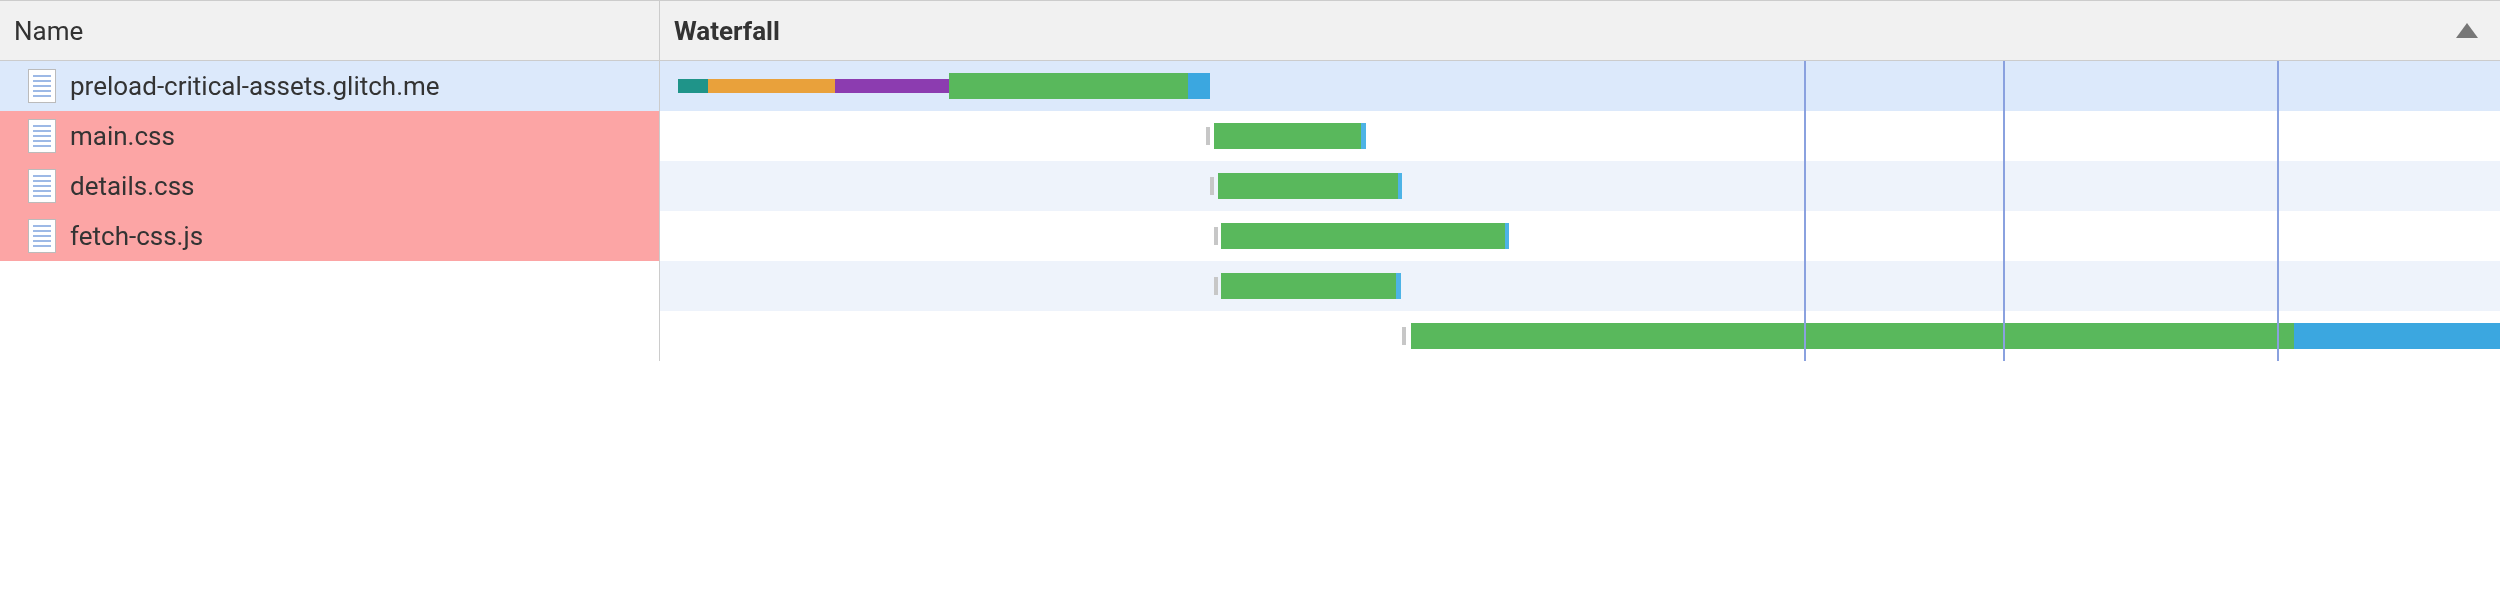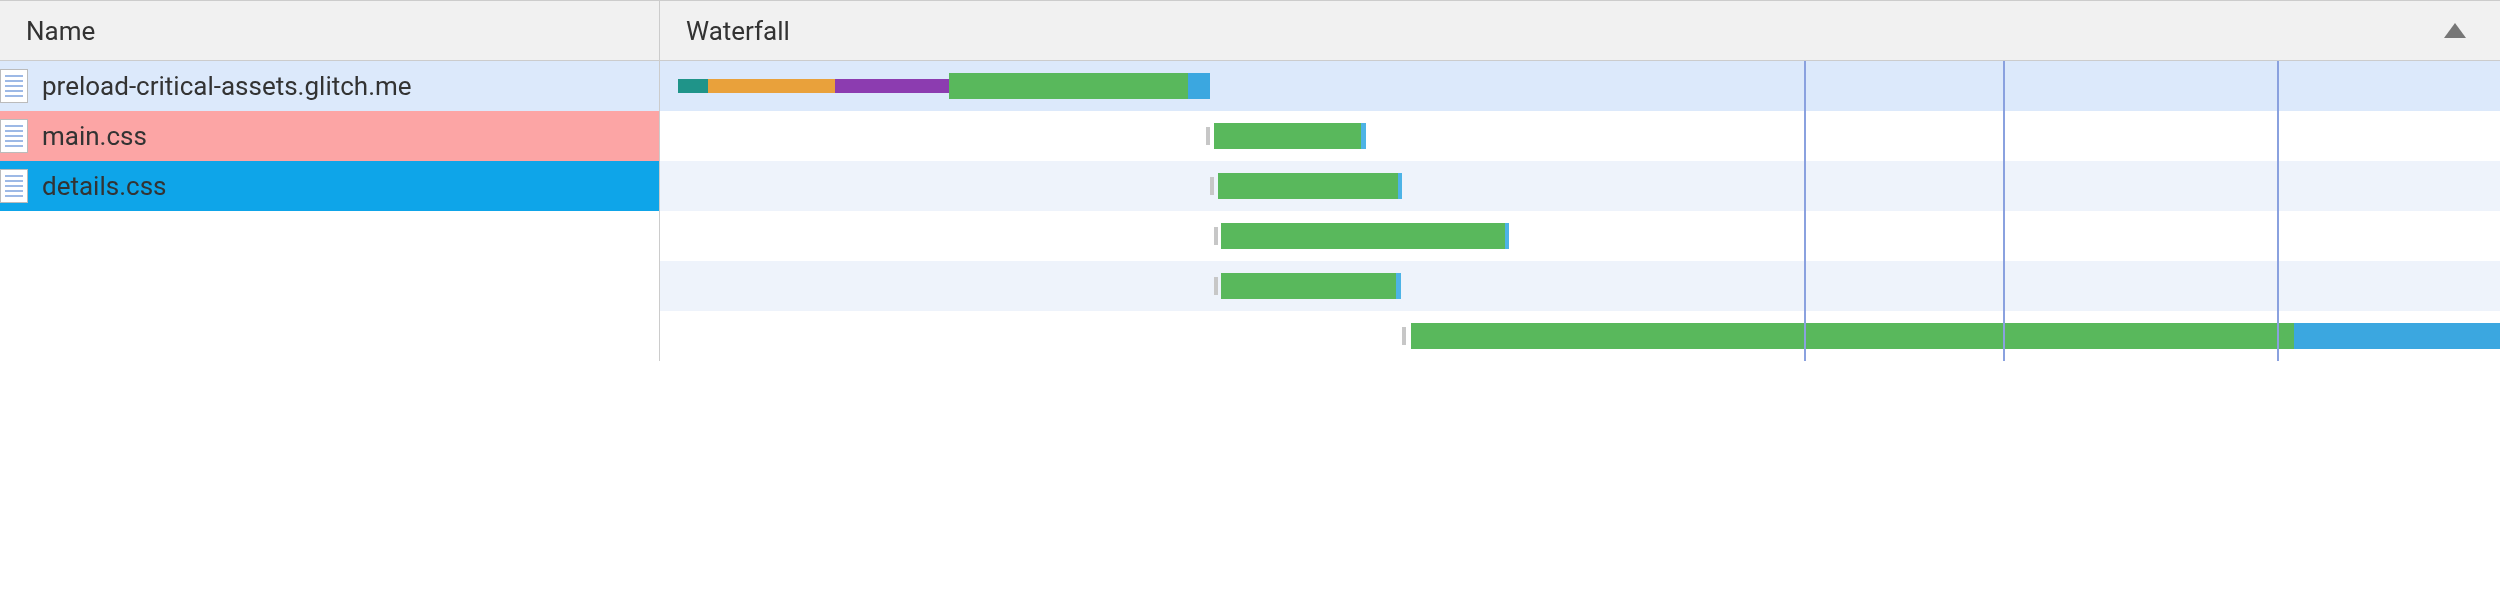--- a/index.html
+++ b/index.html
@@ -16,42 +16,42 @@
   border-top: 1px solid #ccc;
 }
 .col-name { width: 660px; border-right: 1px solid #ccc; }
 .col-waterfall { flex: 1; position: relative; }
 .header {
   background: #f1f1f1;
   border-bottom: 1px solid #ccc;
   height: 60px;
   display: flex;
   align-items: center;
-  padding: 0 26px;
+  padding: 0 14px;
   font-weight: 400;
   color: #333;
   position: relative;
 }
-.header.waterfall-header { justify-content: space-between; }
+.header.waterfall-header { justify-content: space-between; font-weight: bold; }
 .sort-arrow {
   width: 0; height: 0;
   border-left: 11px solid transparent;
   border-right: 11px solid transparent;
   border-bottom: 15px solid #777;
   margin-right: 8px;
 }
 .rows { position: relative; }
 .row {
   height: 50px;
   display: flex;
   align-items: center;
-  padding: 0 0;
-  position: relative;
-}
-.row.odd { background: #0ea5e9; }
+  padding: 0 28px;
+  position: relative;
+}
+.row.odd { background: #fca5a5; }
 .row.even { background: #fca5a5; }
 .row.selected { background: #dce9fb; }
 .file-icon {
   width: 28px; height: 34px;
   margin-right: 14px;
   border: 1px solid #bbb;
   background: #fff;
   position: relative;
   flex-shrink: 0;
 }
@@ -131,20 +131,24 @@
           <span class="name-text">preload-critical-assets.glitch.me</span>
         </div>
         <div class="row even">
           <span class="file-icon doc"></span>
           <span class="name-text">main.css</span>
         </div>
         <div class="row odd">
           <span class="file-icon doc"></span>
           <span class="name-text">details.css</span>
         </div>
+        <div class="row odd">
+          <span class="file-icon doc"></span>
+          <span class="name-text">fetch-css.js</span>
+        </div>
       </div>
   </div>
 
   <div class="col-waterfall">
     <div class="header waterfall-header">
       <span>Waterfall</span>
       <span class="sort-arrow"></span>
     </div>
     <div class="waterfall-body" id="waterfall-rows">
         <div class="waterfall-row odd selected">

